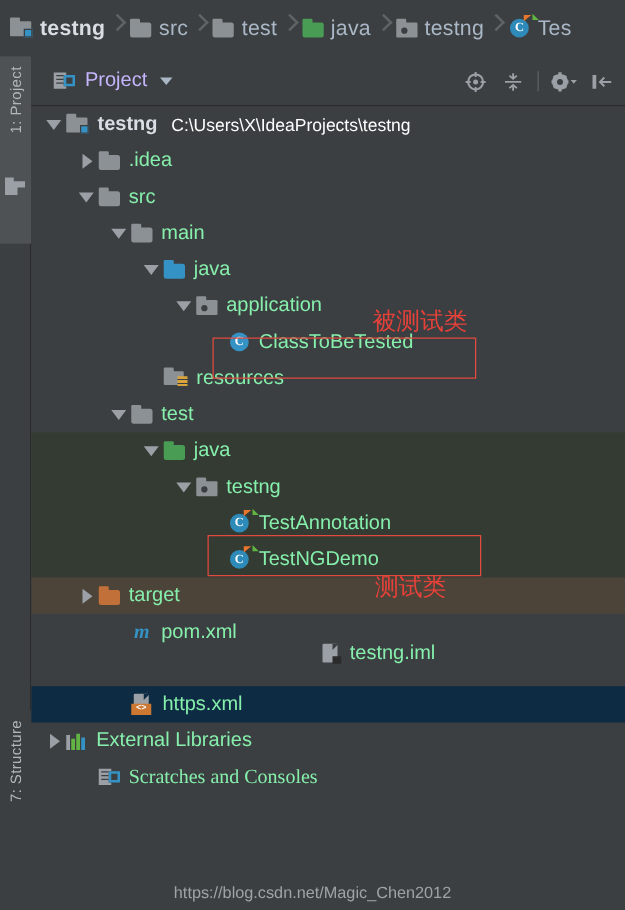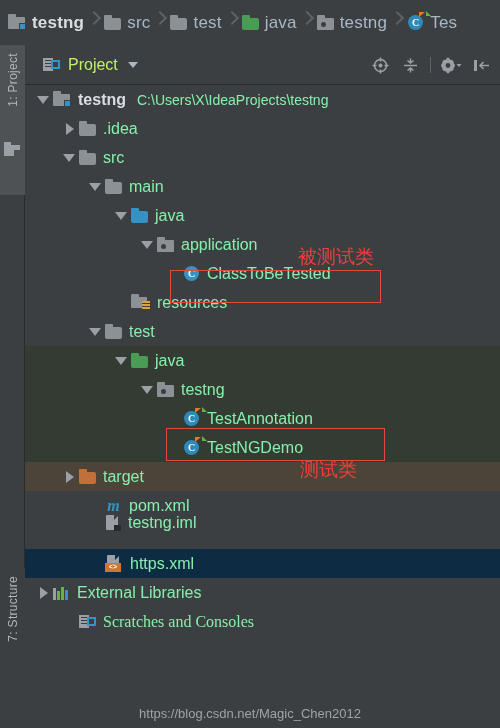--- a/index.html
+++ b/index.html
@@ -214,21 +214,21 @@
     display:flex; align-items:center;
     border-bottom:1px solid #2B2B2B;
   }
   .ph-icon { margin-left:18px; width:17px; height:15px; position:relative; }
   .ph-icon i { position:absolute; left:0; top:1px; width:10px; height:13px; background:#9AA0A6; }
   .ph-icon i::after{
     content:""; position:absolute; left:2px; top:2px; width:6px; height:1px;
     box-shadow:0 3px 0 #3C3F41, 0 6px 0 #3C3F41; background:#3C3F41;
   }
   .ph-icon b { position:absolute; right:0; top:3px; width:9px; height:9px; border:2px solid #3592C4; background:#3C3F41; }
-  .ph-title { margin-left:8px; font-size:16px; color:#bef264; }
+  .ph-title { margin-left:8px; font-size:16px; color:#c4b5fd; }
   .ph-caret {
     margin-left:10px; width:0; height:0;
     border-left:5px solid transparent; border-right:5px solid transparent;
     border-top:6px solid #A9B7C6;
   }
   .ph-tools { position:absolute; right:6px; top:0; height:40px; display:flex; align-items:center; gap:4px; }
   .tool { width:26px; height:26px; display:flex; align-items:center; justify-content:center; }
   .tool svg { display:block; }
   .tool-sep { width:1px; height:16px; background:#5E6366; margin:0 3px; }
 
@@ -248,21 +248,21 @@
     border-top:6px solid transparent; border-bottom:6px solid transparent;
   }
   .row .arrow.expanded::before {
     content:""; position:absolute; left:0px; top:3px;
     border-top:8px solid #9AA0A6;
     border-left:6px solid transparent; border-right:6px solid transparent;
   }
   .row .arrow.none { }
   .row .label { margin-left:7px; font-size:16px; color:#86efac; }
   .row .label.bold { font-weight:bold; color:#D8DEE4; }
-  .row .sub { margin-left:11px; font-size:14px; color:#86efac; }
+  .row .sub { margin-left:11px; font-size:14px; color:#ffffff; }
 
   .row.src-test { background:#333B32; }
   .row.excluded { background:#4C4439; }
   .row.selected { background:#0D2B42; }
 
   
   .redbox {
     position:absolute; border:1px solid #E04A3F; pointer-events:none;
   }
   .redtxt {
@@ -499,21 +499,21 @@
           </span>
           <span class="label">target</span>
         </div>
         <div class="row" style="top: 406px; padding-left: 64px;">
           <span class="arrow none"></span>
           <span class="ic ic-maven">
             <i>m</i>
           </span>
           <span class="label">pom.xml</span>
         </div>
-        <div class="row" style="top: 423px; padding-left: 64px;">
+        <div class="row" style="top: 423px; padding-left: 64px; justify-content: center;">
           <span class="arrow none"></span>
           <span class="ic ic-iml">
             <i></i>
             <b></b>
           </span>
           <span class="label">testng.iml</span>
         </div>
         <div class="row selected" style="top: 464px; padding-left: 64px;">
           <span class="arrow none"></span>
           <span class="ic ic-xml">

